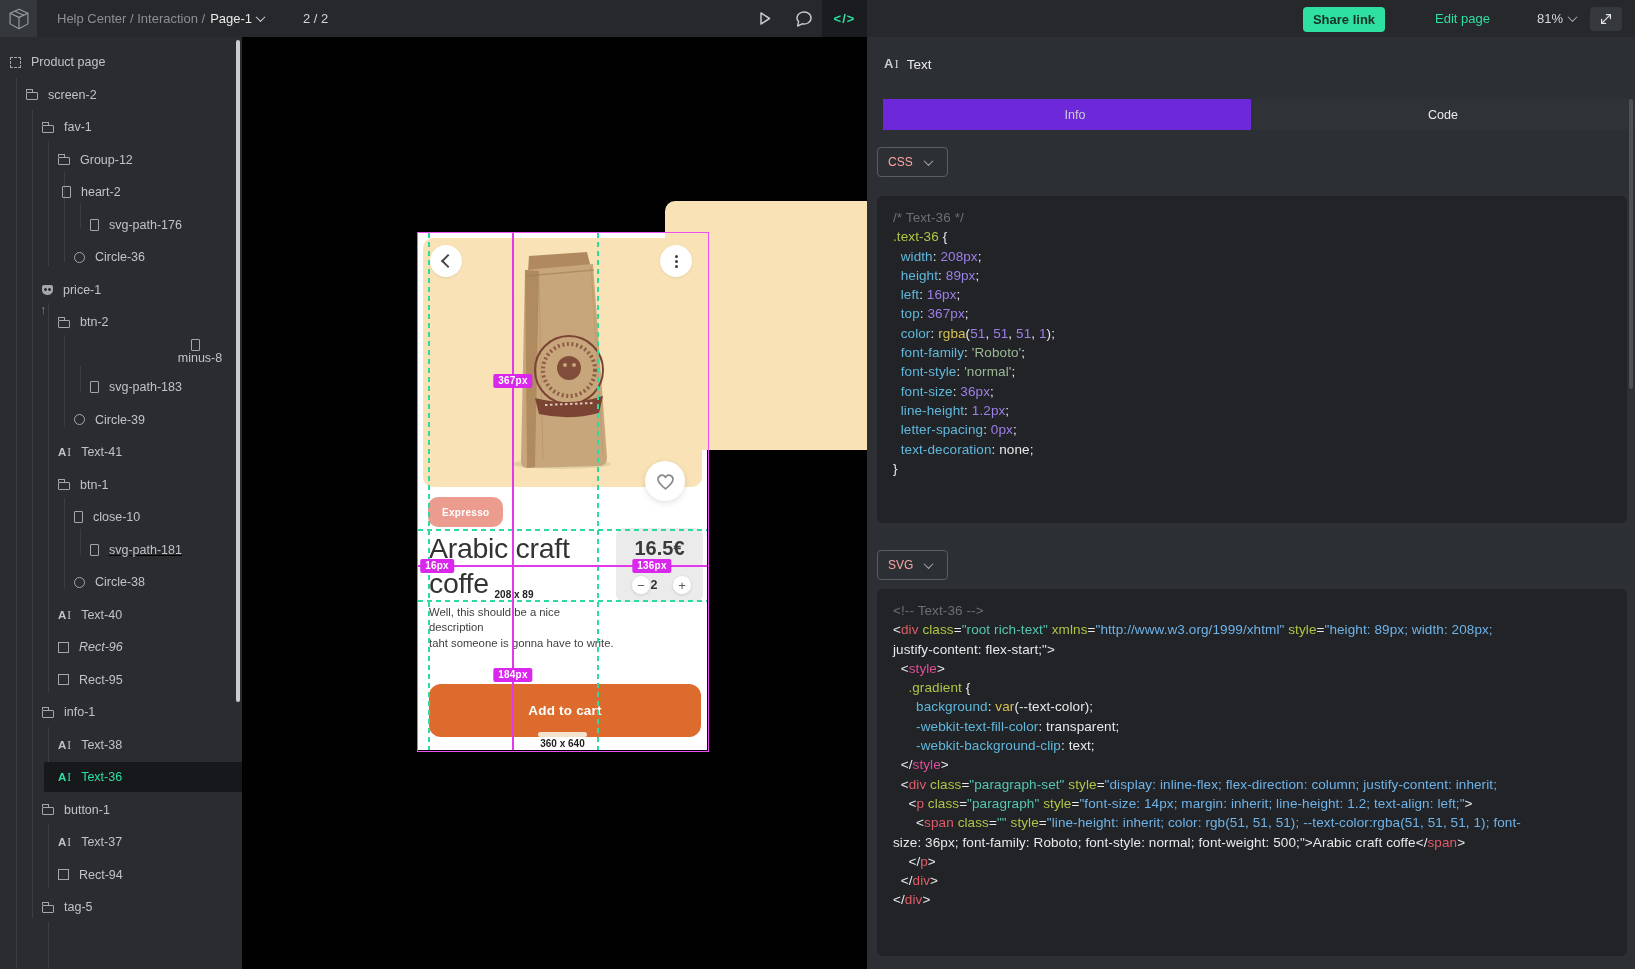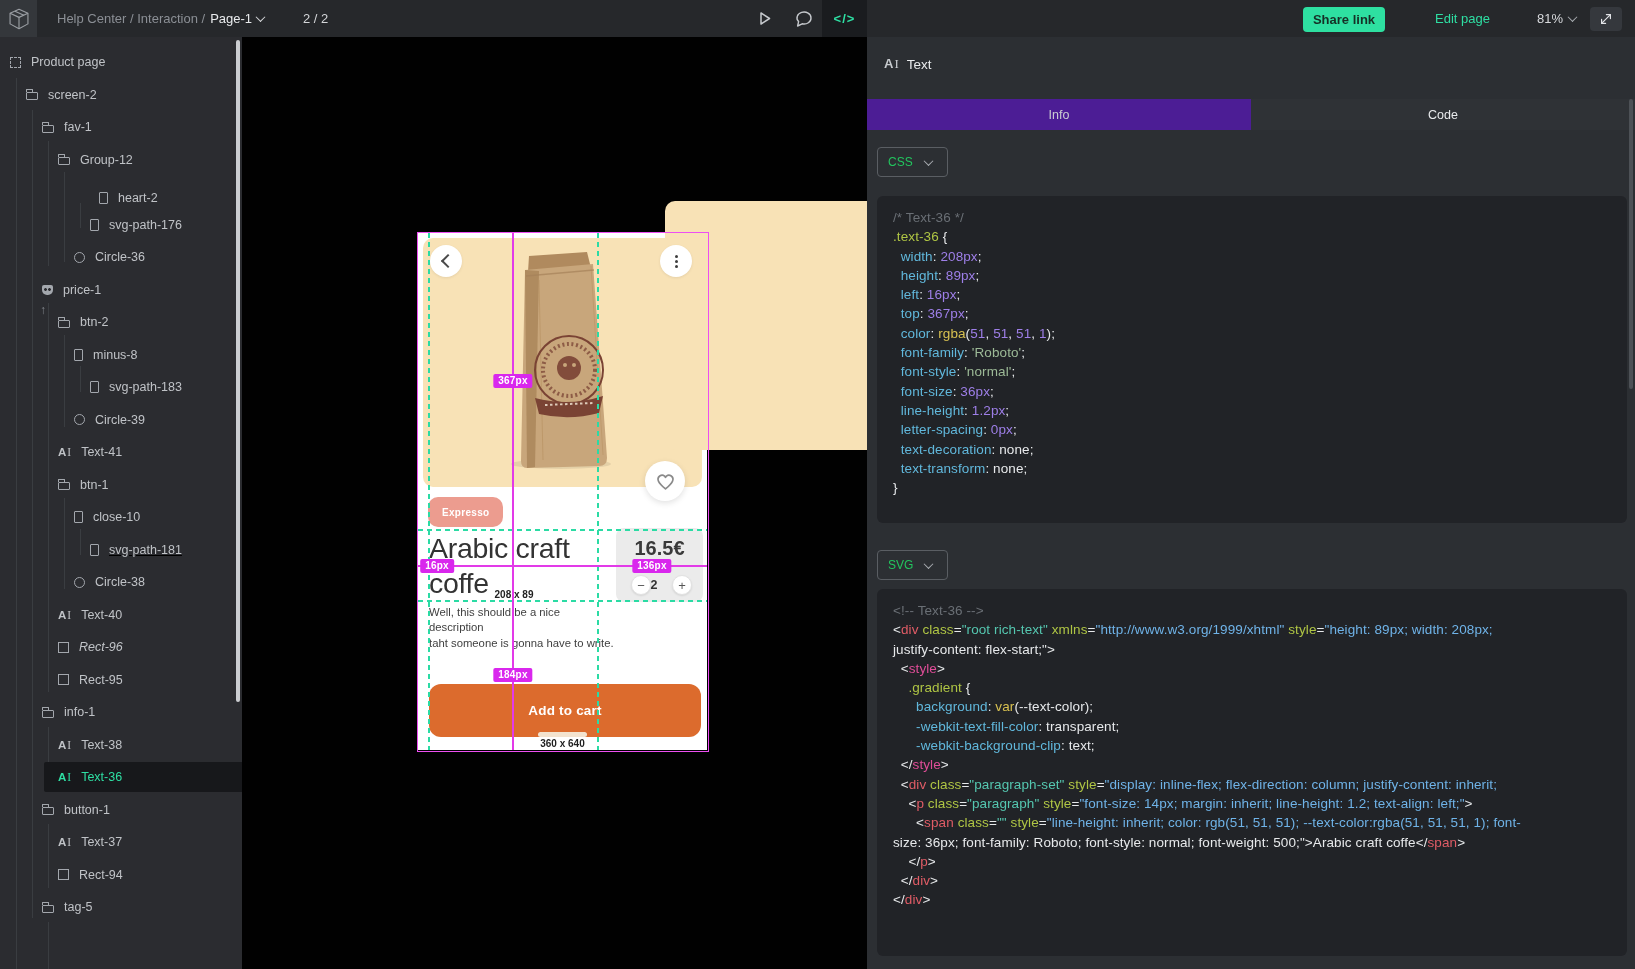--- a/index.html
+++ b/index.html
@@ -76,24 +76,24 @@
   .hmag{position:absolute;height:2px;background:#E23AE8;z-index:5}
   .mbadge{position:absolute;transform:translate(-50%,-50%);background:#D927ED;color:#fff;font-size:10px;font-weight:600;
           padding:1px 5px 2px;border-radius:2px;z-index:6;letter-spacing:.2px;white-space:nowrap}
 
   
   #panel{position:absolute;left:867px;top:37px;width:768px;height:932px;background:#2C2F33}
   #panel-head{position:absolute;left:17px;top:12px;height:30px;display:flex;align-items:center;gap:8px}
   #panel-head .ic-text{font-size:13px;color:#C8CBCF}
   #panel-title{font-size:13.5px;color:#E9EBED}
   .tab{position:absolute;top:62px;width:384px;height:31px;display:flex;align-items:center;justify-content:center;font-size:12.5px;cursor:default}
-  #tab-info{left:0;background:#4c1d95;color:#CBCED2}
+  #tab-info{left:16px;background:#6d28d9;color:#CBCED2}
   #tab-code{left:384px;background:#2F3236;color:#E9EBED}
   .dd{position:absolute;left:10px;width:71px;height:30px;border:1px solid #5A5E63;border-radius:4px;box-sizing:border-box;
-      display:flex;align-items:center;padding:0 10px;gap:12px;font-size:12px;color:#22c55e;background:transparent}
+      display:flex;align-items:center;padding:0 10px;gap:12px;font-size:12px;color:#fca5a5;background:transparent}
   #css-dd{top:110px}
   #svg-dd{top:513px}
   .codeblock{position:absolute;left:10px;width:750px;background:#212327;border-radius:6px;box-sizing:border-box;
              padding:12px 16px;font-family:"Liberation Sans",sans-serif;font-size:13.5px;letter-spacing:.1px}
   #css-code{top:159px;height:327px}
   #svg-code{top:552px;height:367px}
   .cl{white-space:pre;line-height:19.3px;height:19.3px}
   .tok-com{color:#6A6F75}.tok-sel{color:#AFC544}.tok-prop{color:#61B8DC}.tok-num{color:#9E7FE8}
   .tok-fn{color:#D8C151}.tok-str{color:#9DBA97}.tok-plain{color:#E7E9EB}.tok-tag{color:#E05C66}
   .tok-stag{color:#E04D98}.tok-attr{color:#AFC544}.tok-vteal{color:#55C7B0}.tok-vblue{color:#6FB3E8}
@@ -178,41 +178,41 @@
         <span class="lbl">screen-2</span>
       </div>
       <div class="srow" style="top: 74px; padding-left: 42px;">
         <span class="ic ic-folder"></span>
         <span class="lbl">fav-1</span>
       </div>
       <div class="srow" style="top: 106.5px; padding-left: 58px;">
         <span class="ic ic-folder"></span>
         <span class="lbl">Group-12</span>
       </div>
-      <div class="srow" style="top: 145px; padding-left: 99px;">
+      <div class="srow" style="top: 139px; padding-left: 62px;">
         <span class="ic ic-file"></span>
         <span class="lbl">heart-2</span>
       </div>
       <div class="srow" style="top: 171.5px; padding-left: 90px;">
         <span class="ic ic-file"></span>
         <span class="lbl">svg-path-176</span>
       </div>
       <div class="srow" style="top: 204px; padding-left: 74px;">
         <span class="ic ic-circle"></span>
         <span class="lbl">Circle-36</span>
       </div>
       <div class="srow" style="top: 236.5px; padding-left: 42px;">
         <span class="ic ic-mask"></span>
         <span class="lbl">price-1</span>
       </div>
       <div class="srow" style="top: 269px; padding-left: 58px;">
         <span class="ic ic-folder"></span>
         <span class="lbl">btn-2</span>
       </div>
-      <div class="srow" style="top: 301.5px; padding-left: 74px;">
+      <div class="srow" style="top: 301.5px; padding-left: 74px; flex-direction: column;">
         <span class="ic ic-file"></span>
         <span class="lbl">minus-8</span>
       </div>
       <div class="srow" style="top: 334px; padding-left: 90px;">
         <span class="ic ic-file"></span>
         <span class="lbl">svg-path-183</span>
       </div>
       <div class="srow" style="top: 366.5px; padding-left: 74px;">
         <span class="ic ic-circle"></span>
         <span class="lbl">Circle-39</span>
@@ -380,21 +380,20 @@
       <div class="cl"><span class="tok-prop">  height</span><span class="tok-plain">: </span><span class="tok-num">89px</span><span class="tok-plain">;</span></div>
       <div class="cl"><span class="tok-prop">  left</span><span class="tok-plain">: </span><span class="tok-num">16px</span><span class="tok-plain">;</span></div>
       <div class="cl"><span class="tok-prop">  top</span><span class="tok-plain">: </span><span class="tok-num">367px</span><span class="tok-plain">;</span></div>
       <div class="cl"><span class="tok-prop">  color</span><span class="tok-plain">: </span><span class="tok-fn">rgba</span><span class="tok-plain">(</span><span class="tok-num">51</span><span class="tok-plain">, </span><span class="tok-num">51</span><span class="tok-plain">, </span><span class="tok-num">51</span><span class="tok-plain">, </span><span class="tok-num">1</span><span class="tok-plain">);</span></div>
       <div class="cl"><span class="tok-prop">  font-family</span><span class="tok-plain">: </span><span class="tok-str">'Roboto'</span><span class="tok-plain">;</span></div>
       <div class="cl"><span class="tok-prop">  font-style</span><span class="tok-plain">: </span><span class="tok-str">'normal'</span><span class="tok-plain">;</span></div>
       <div class="cl"><span class="tok-prop">  font-size</span><span class="tok-plain">: </span><span class="tok-num">36px</span><span class="tok-plain">;</span></div>
       <div class="cl"><span class="tok-prop">  line-height</span><span class="tok-plain">: </span><span class="tok-num">1.2px</span><span class="tok-plain">;</span></div>
       <div class="cl"><span class="tok-prop">  letter-spacing</span><span class="tok-plain">: </span><span class="tok-num">0px</span><span class="tok-plain">;</span></div>
       <div class="cl"><span class="tok-prop">  text-decoration</span><span class="tok-plain">: none;</span></div>
-      <div class="cl"><span class="tok-prop">  text-transform</span><span class="tok-plain">: none;</span></div>
       <div class="cl"><span class="tok-plain">}</span></div>
     </div>
 
   <div class="dd" id="svg-dd">
     <span>SVG</span>
     <span class="chev dn" style="color:#A8ACB1"></span>
   </div>
   <div class="codeblock" id="svg-code">
       <div class="cl"><span class="tok-com">&lt;!-- Text-36 --&gt;</span></div>
       <div class="cl"><span class="tok-plain">&lt;</span><span class="tok-tag">div</span><span class="tok-plain"> </span><span class="tok-attr">class</span><span class="tok-plain">=</span><span class="tok-vteal">"root rich-text"</span><span class="tok-plain"> </span><span class="tok-attr">xmlns</span><span class="tok-plain">=</span><span class="tok-vblue">"http://www.w3.org/1999/xhtml"</span><span class="tok-plain"> </span><span class="tok-attr">style</span><span class="tok-plain">=</span><span class="tok-vblue">"height: 89px; width: 208px;</span></div>

